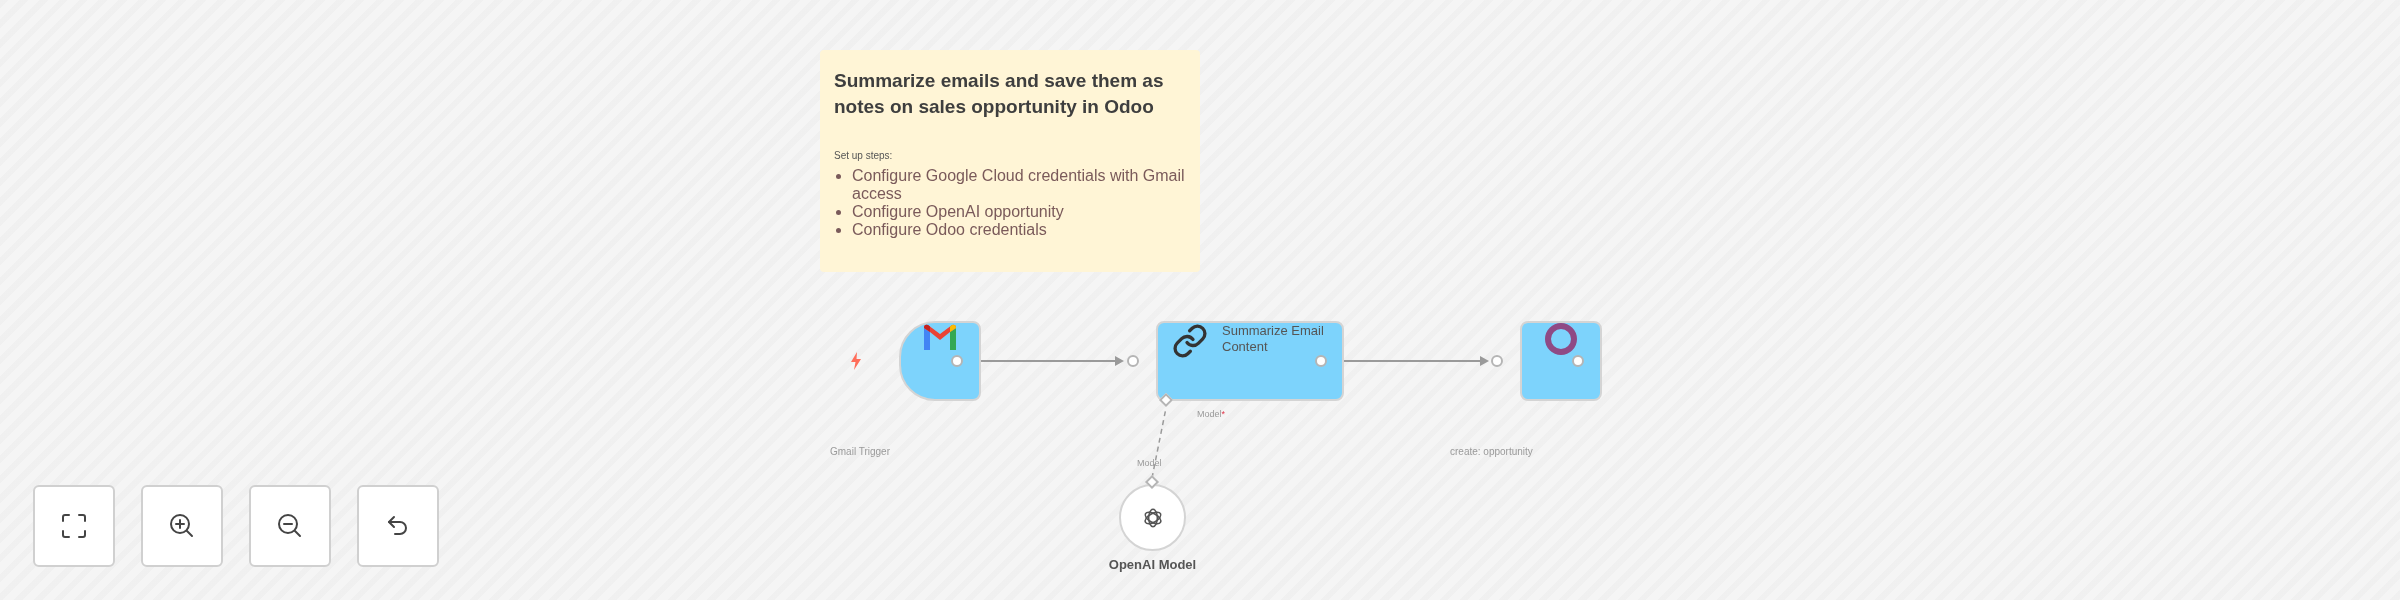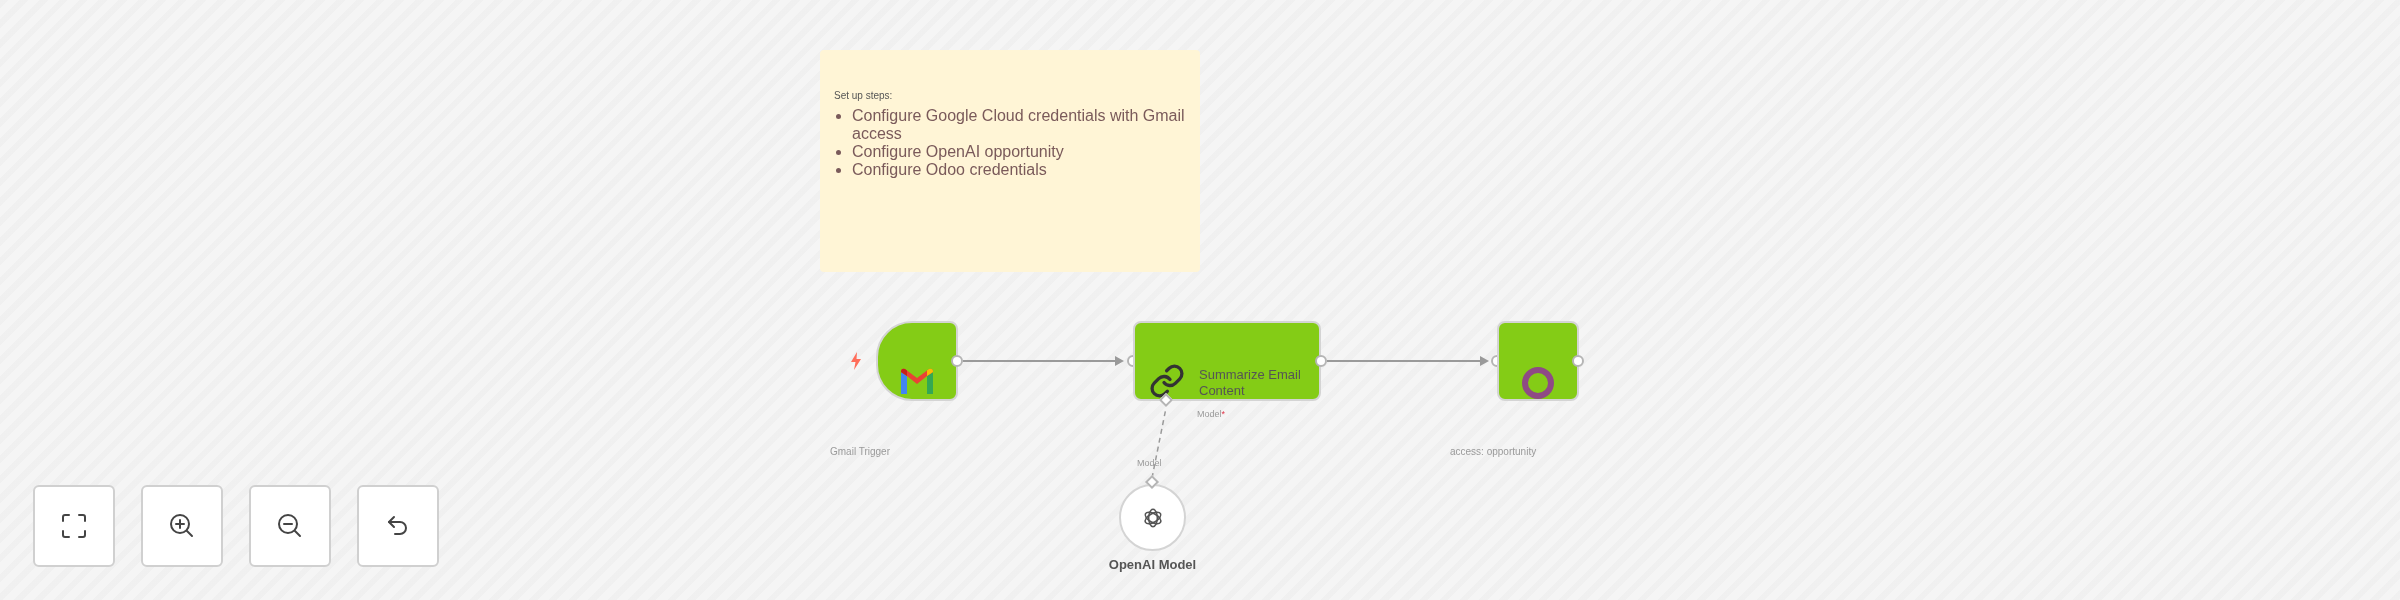--- a/index.html
+++ b/index.html
@@ -14,22 +14,22 @@
     position:absolute; left:820px; top:50px; width:380px; height:222px;
     background:#fff5d6; border-radius:4px; box-sizing:border-box; padding:10px 14px;
     color:#4a4a4a;
   }
   .sticky h1 { margin:8px 0 0 0; font-size:19px; line-height:26px; font-weight:bold; color:#3e3e3e; }
   .sticky .sub { margin-top:30px; font-size:10px; color:#555; }
   .sticky ul { margin:6px 0 0 0; padding-left:18px; font-size:16px; line-height:18px; color:#7a5a5a; }
   .sticky li { margin:0; }
   svg.edges { position:absolute; left:0; top:0; pointer-events:none; }
   .node {
-    position:absolute; background:#84cc16; border:2px solid #d4d4d4; box-sizing:border-box;
-    border-radius:8px; display:flex; align-items:flex-end;
+    position:absolute; background:#7dd3fc; border:2px solid #d4d4d4; box-sizing:border-box;
+    border-radius:8px; display:flex; align-items:flex-start;margin-left:23px;
   }
   .node.trigger { border-radius:36px 8px 8px 36px; }
   .handle {
     position:absolute; width:12px; height:12px; border-radius:50%; background:#fff;
     border:2px solid #b5b5b5; box-sizing:border-box;
   }
   .diamond {
     position:absolute; width:10px; height:10px; background:#fff; border:2px solid #b5b5b5;
     box-sizing:border-box; transform:rotate(45deg);
   }
@@ -46,20 +46,21 @@
     background:#fff; border:2px solid #d4d4d4; box-sizing:border-box;
     display:flex; align-items:center; justify-content:center;
   }
 </style>
 </head>
 <body>
 
 <div class="canvas">
 
   <div class="sticky">
+    <h1>Summarize emails and save them as notes on sales opportunity in Odoo</h1>
     <div class="sub">Set up steps:</div>
     <ul>
       <li>Configure Google Cloud credentials with Gmail access</li>
       <li>Configure OpenAI opportunity</li>
       <li>Configure Odoo credentials</li>
     </ul>
   </div>
 
   <svg class="edges" width="2400" height="600">
     <g>
@@ -111,21 +112,21 @@
   <div class="diamond" style="left:1161px;top:395px;"></div>
   <div class="tiny" style="left:1149px;top:409px;padding-left:48px;">
     <span>Model</span><span style="color:#e0364a;">*</span>
   </div>
 
   <div class="handle" style="left:1491px;top:355px;"></div>
   <div class="node" style="left:1497px;top:321px;width:82px;height:80px;justify-content:center;">
     <span style="display:block;width:32px;height:32px;border-radius:50%;border:6px solid #8f4a85;box-sizing:border-box;"></span>
   </div>
   <div class="handle" style="left:1572px;top:355px;"></div>
-  <div class="subtitle" style="left:1450px;top:446px;width:175px;">access: opportunity</div>
+  <div class="subtitle" style="left:1450px;top:446px;width:175px;">create: opportunity</div>
 
   <div class="tiny" style="left:1137px;top:458px;">Model</div>
   <div class="circle-node">
     <span style="display:inline-flex;">
       <svg width="26" height="26" viewBox="0 0 24 24" fill="none" stroke="#555" stroke-width="1.4">
         <g transform="translate(12 12)">
           <ellipse rx="4" ry="8" transform="rotate(0)"></ellipse>
           <ellipse rx="4" ry="8" transform="rotate(60)"></ellipse>
           <ellipse rx="4" ry="8" transform="rotate(120)"></ellipse>
         </g>

